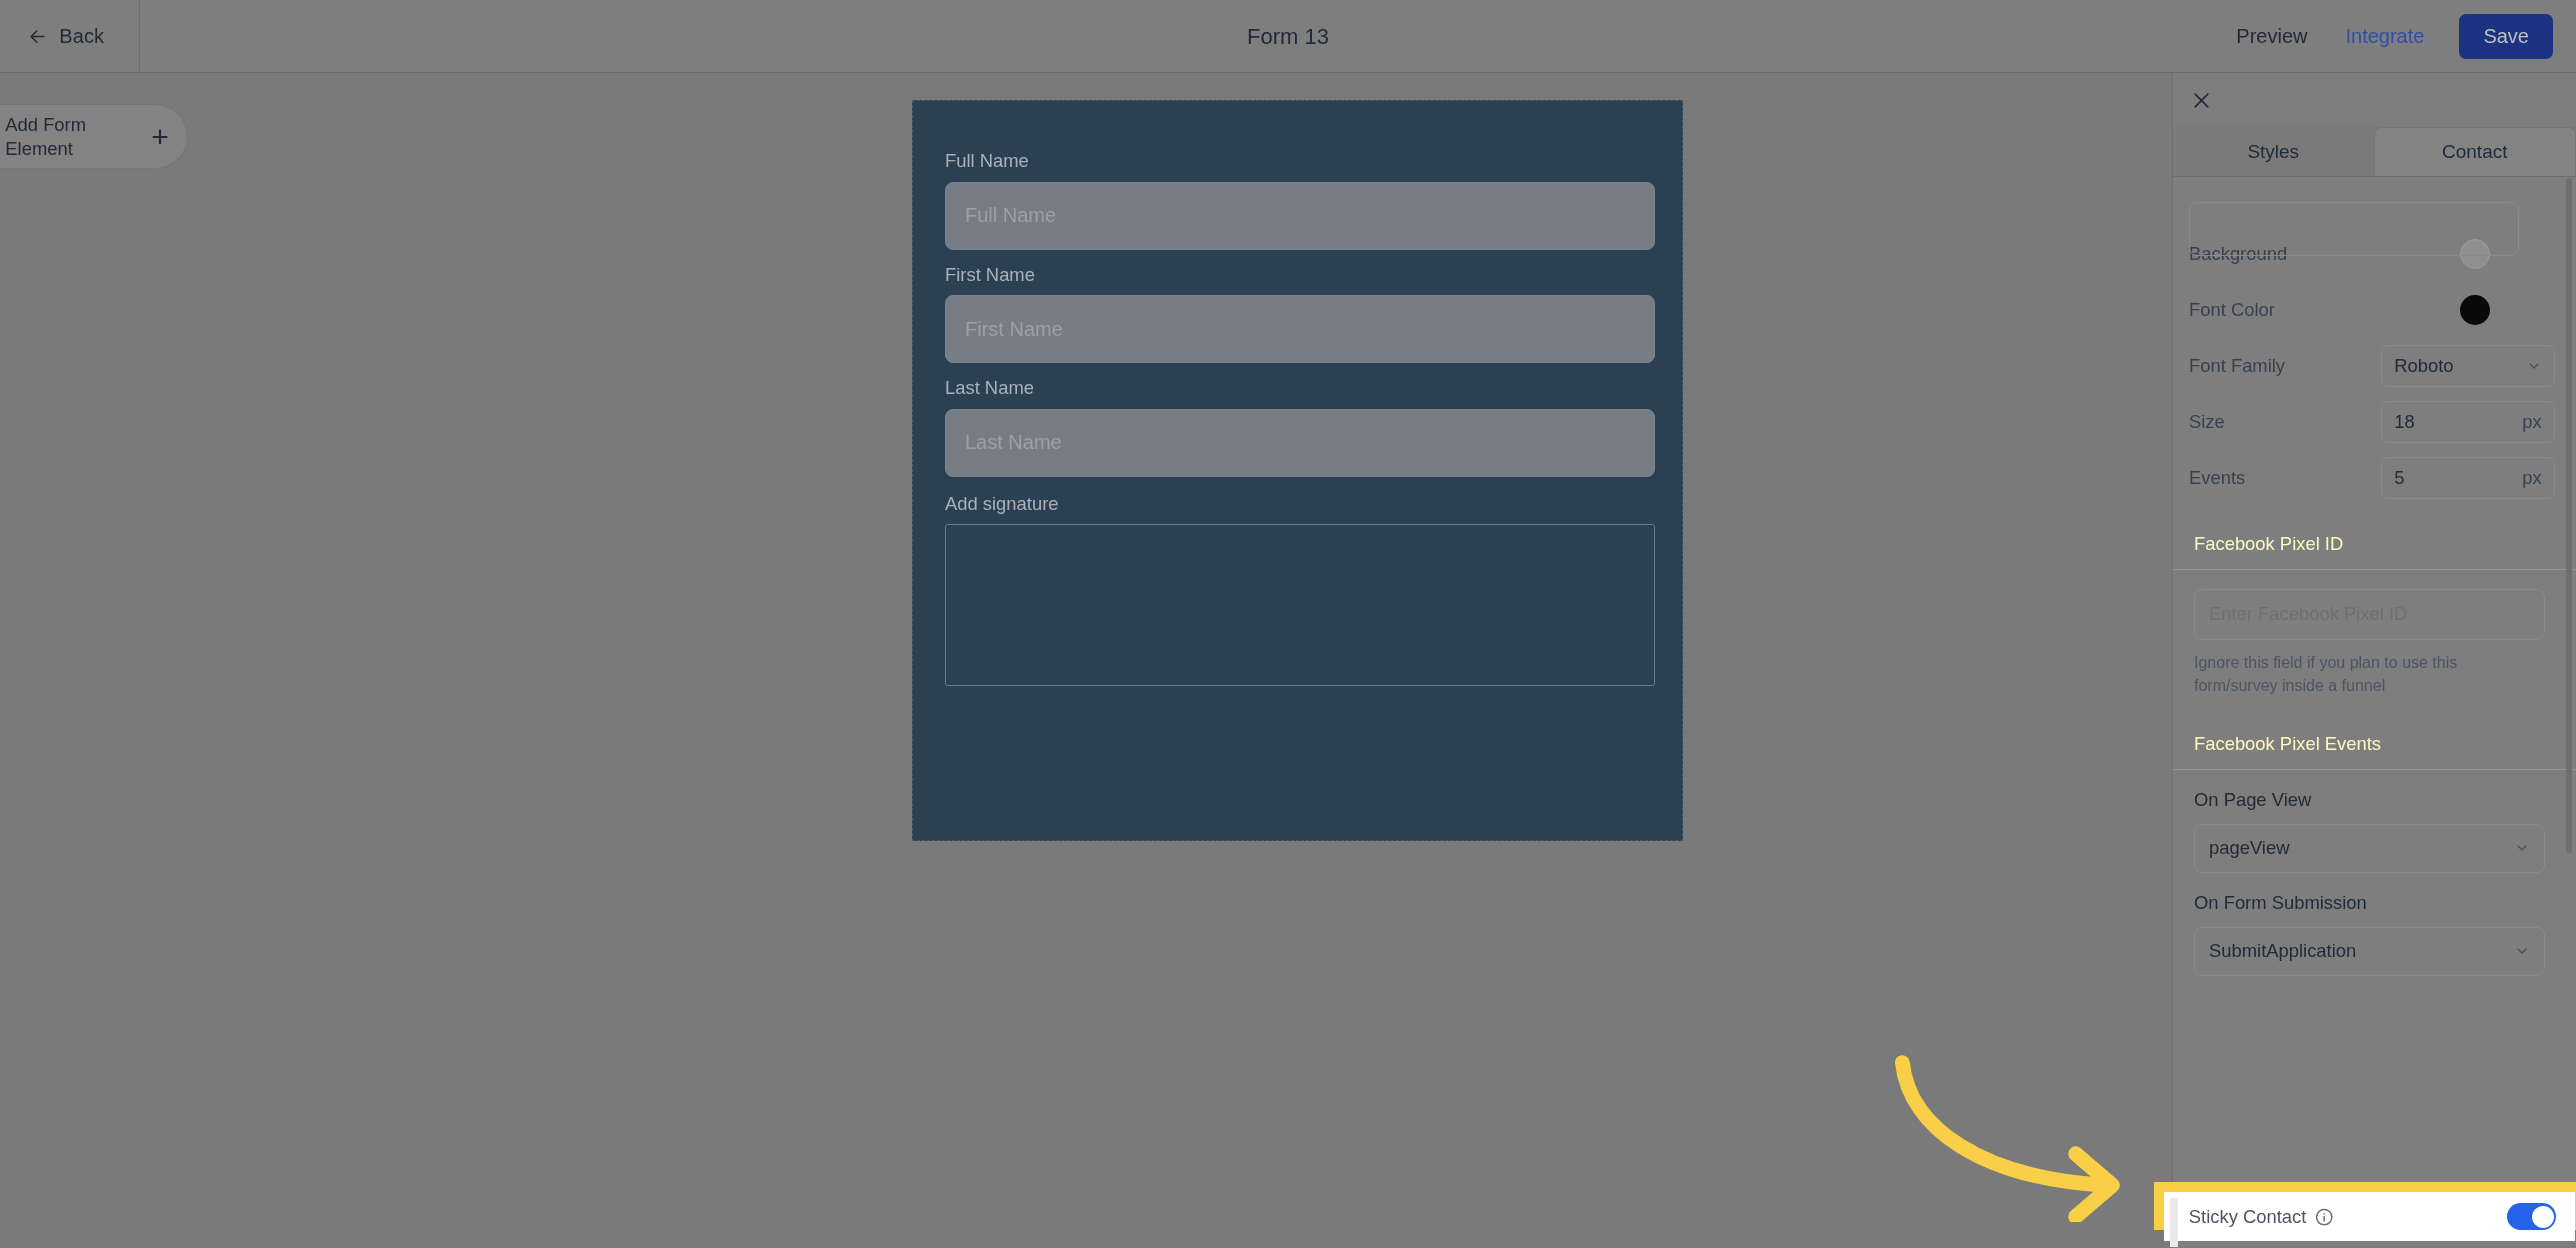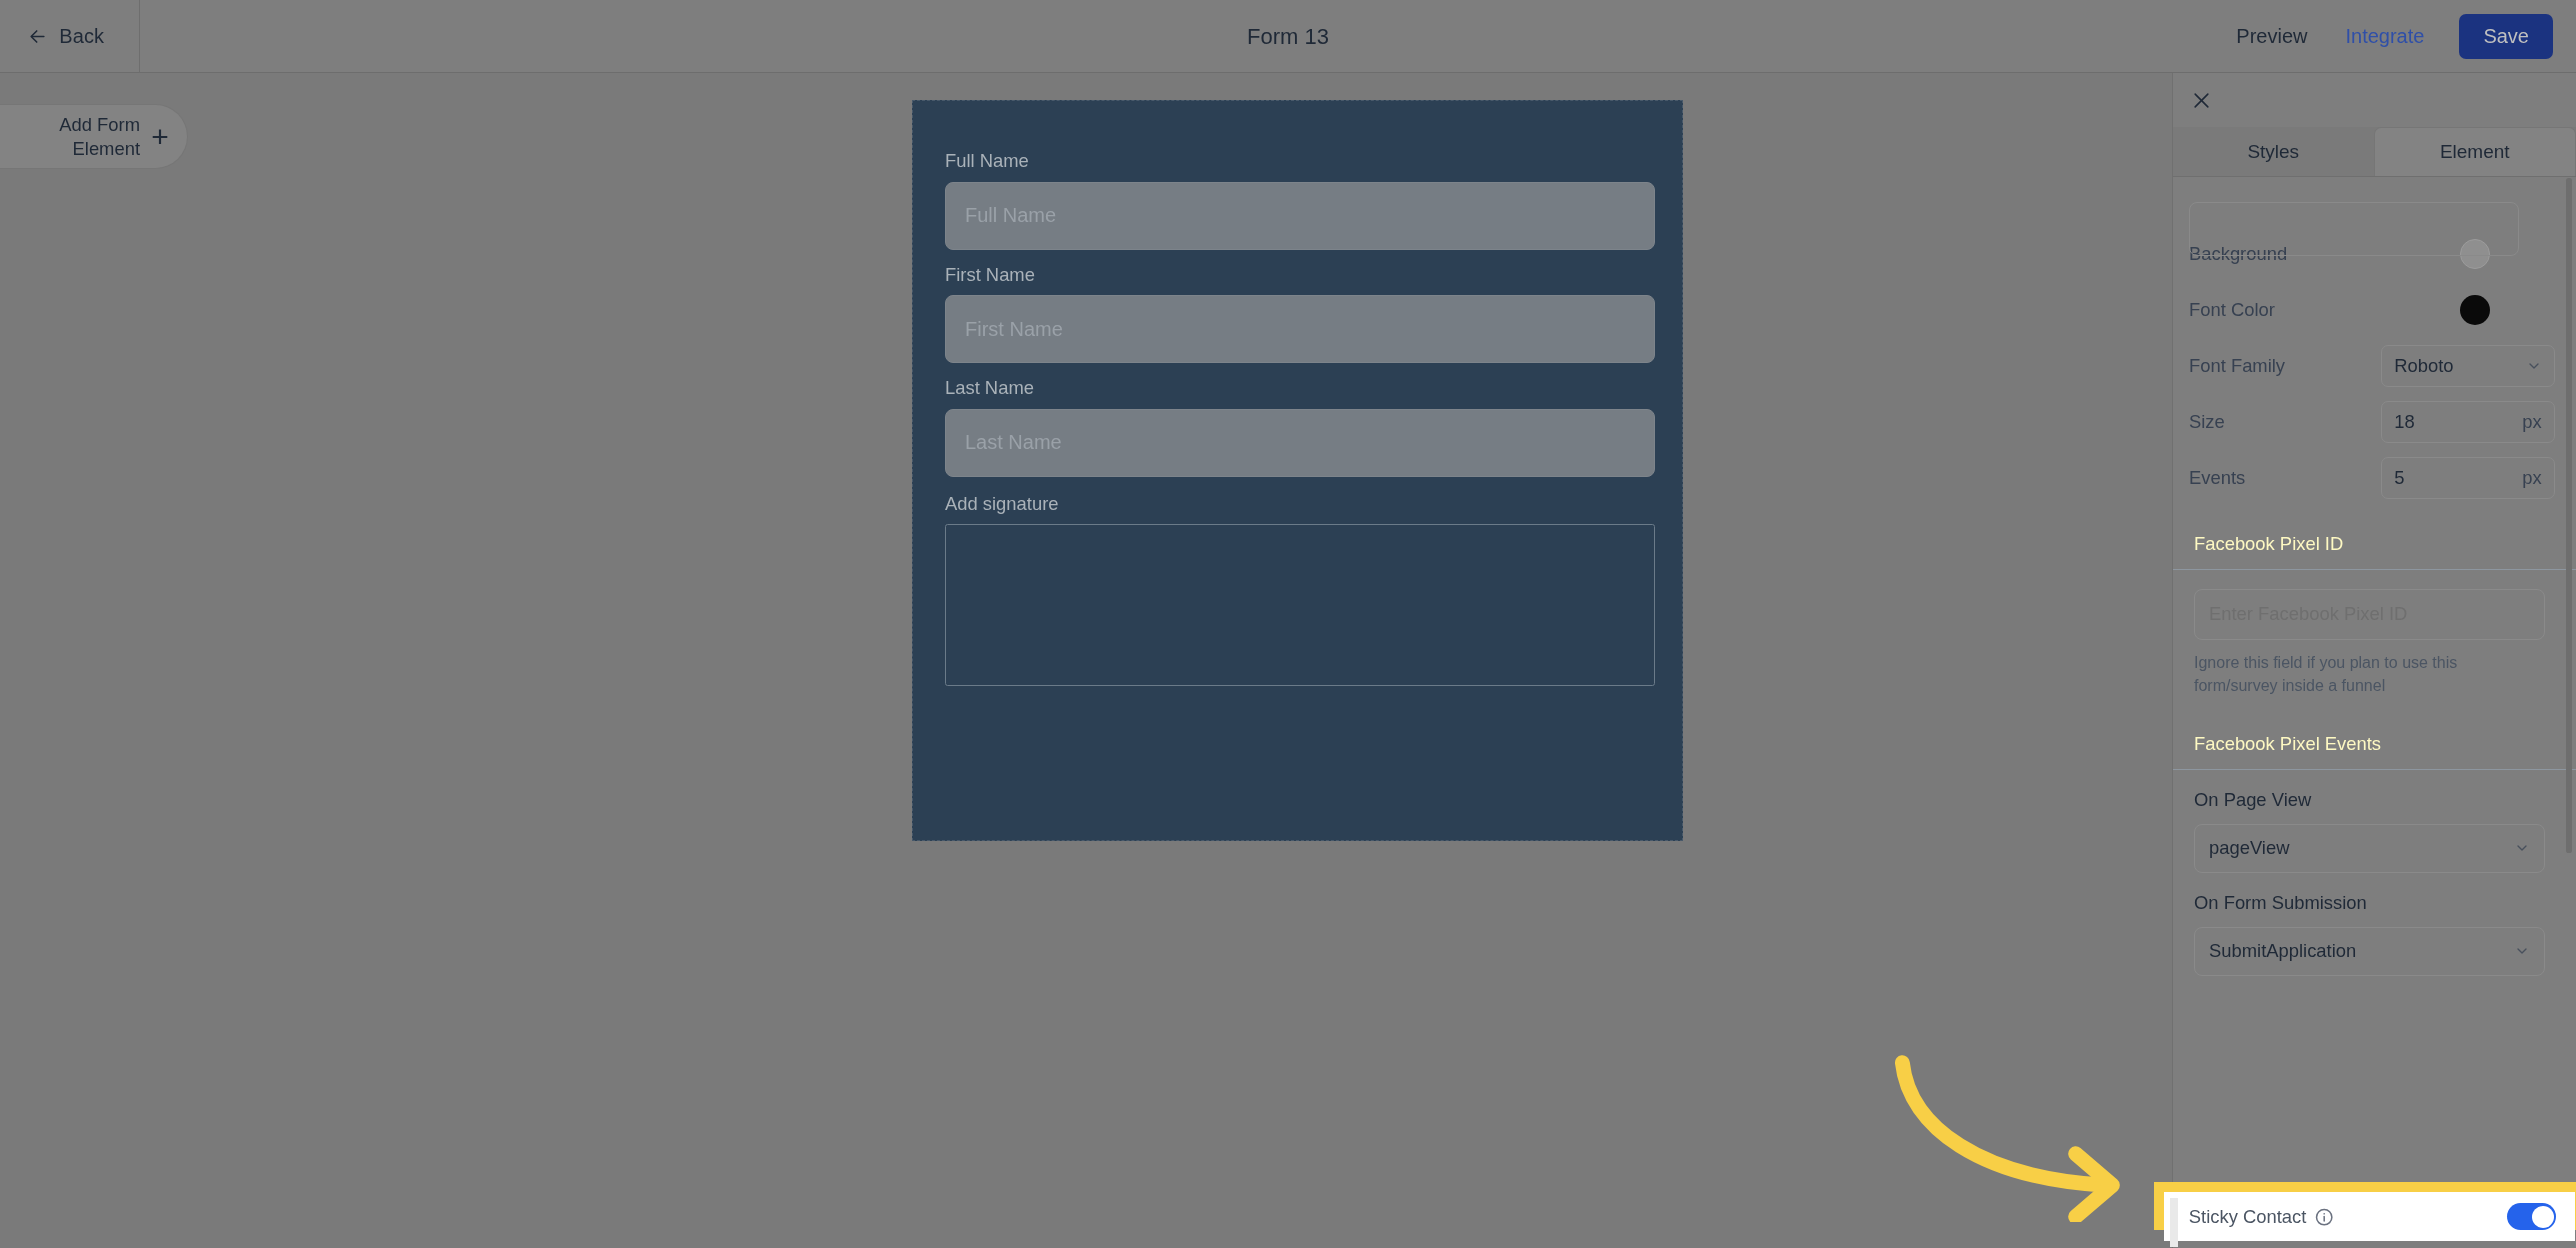--- a/index.html
+++ b/index.html
@@ -71,21 +71,21 @@
     width: 188px; height: 65px;
     background: #838383;           
     border: 0.9px solid #767676;
     border-left: none;
     border-radius: 0 35px 35px 0;
     display: flex; align-items: center;
     cursor: pointer;
   }
   .add-element-label {
     flex: 1;
-    text-align: right;
+    text-align: left;
     font-size: 18.4px; color: #1f2937;
     line-height: 1.28;
     padding-left: 5.3px;
   }
   .add-element-plus {
     width: 47px;
     display: flex; align-items: center; justify-content: center;
     font-size: 30px; color: #1f2937; font-weight: 300;
     line-height: 1;
     padding-right: 7px;
@@ -376,21 +376,21 @@
       <span>
         <svg class="close-x" viewBox="0 0 24 24" fill="none" stroke="#1f2937" stroke-width="2" stroke-linecap="round">
           <line x1="4" y1="4" x2="20" y2="20"></line>
           <line x1="20" y1="4" x2="4" y2="20"></line>
         </svg>
       </span>
     </div>
 
     <div class="panel-tabs">
       <div class="panel-tab">Styles</div>
-      <div class="panel-tab active">Element</div>
+      <div class="panel-tab active">Contact</div>
     </div>
 
     <div class="panel-scroll">
 
       <div class="clipped-input"></div>
 
       <div class="prop-row" style="margin-top:49px;">
         <span class="prop-label">Background</span>
         <span class="swatch bg"></span>
       </div>

